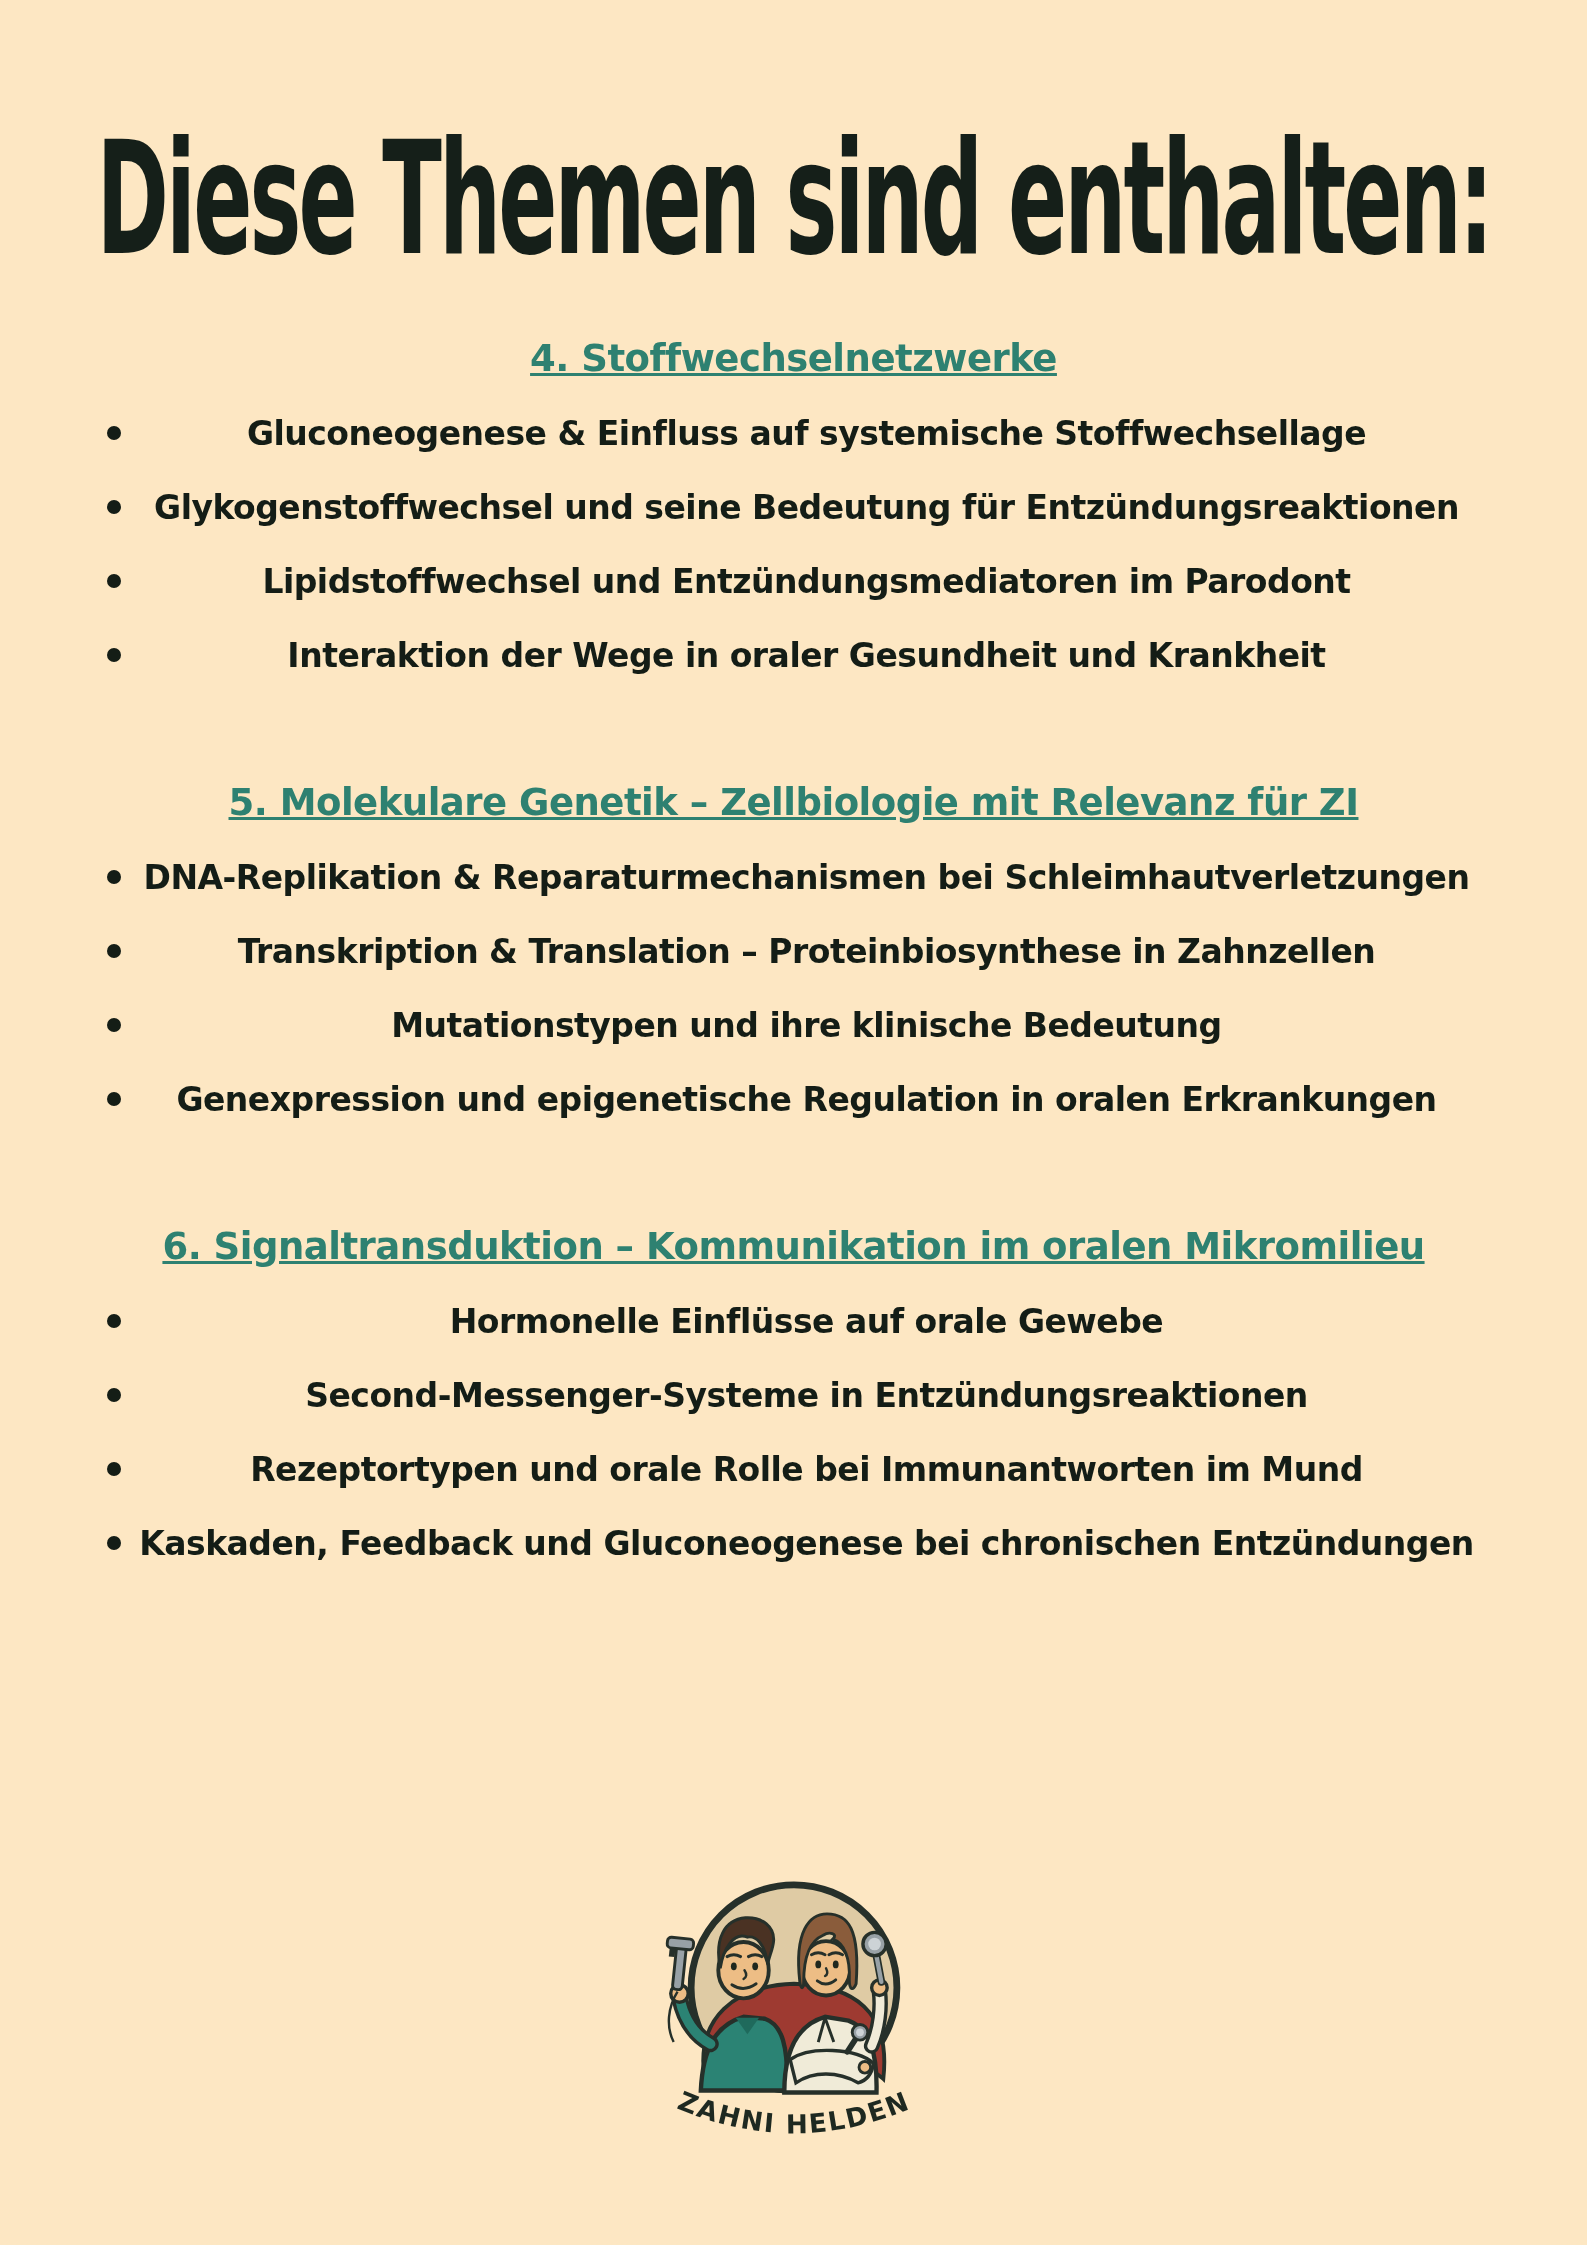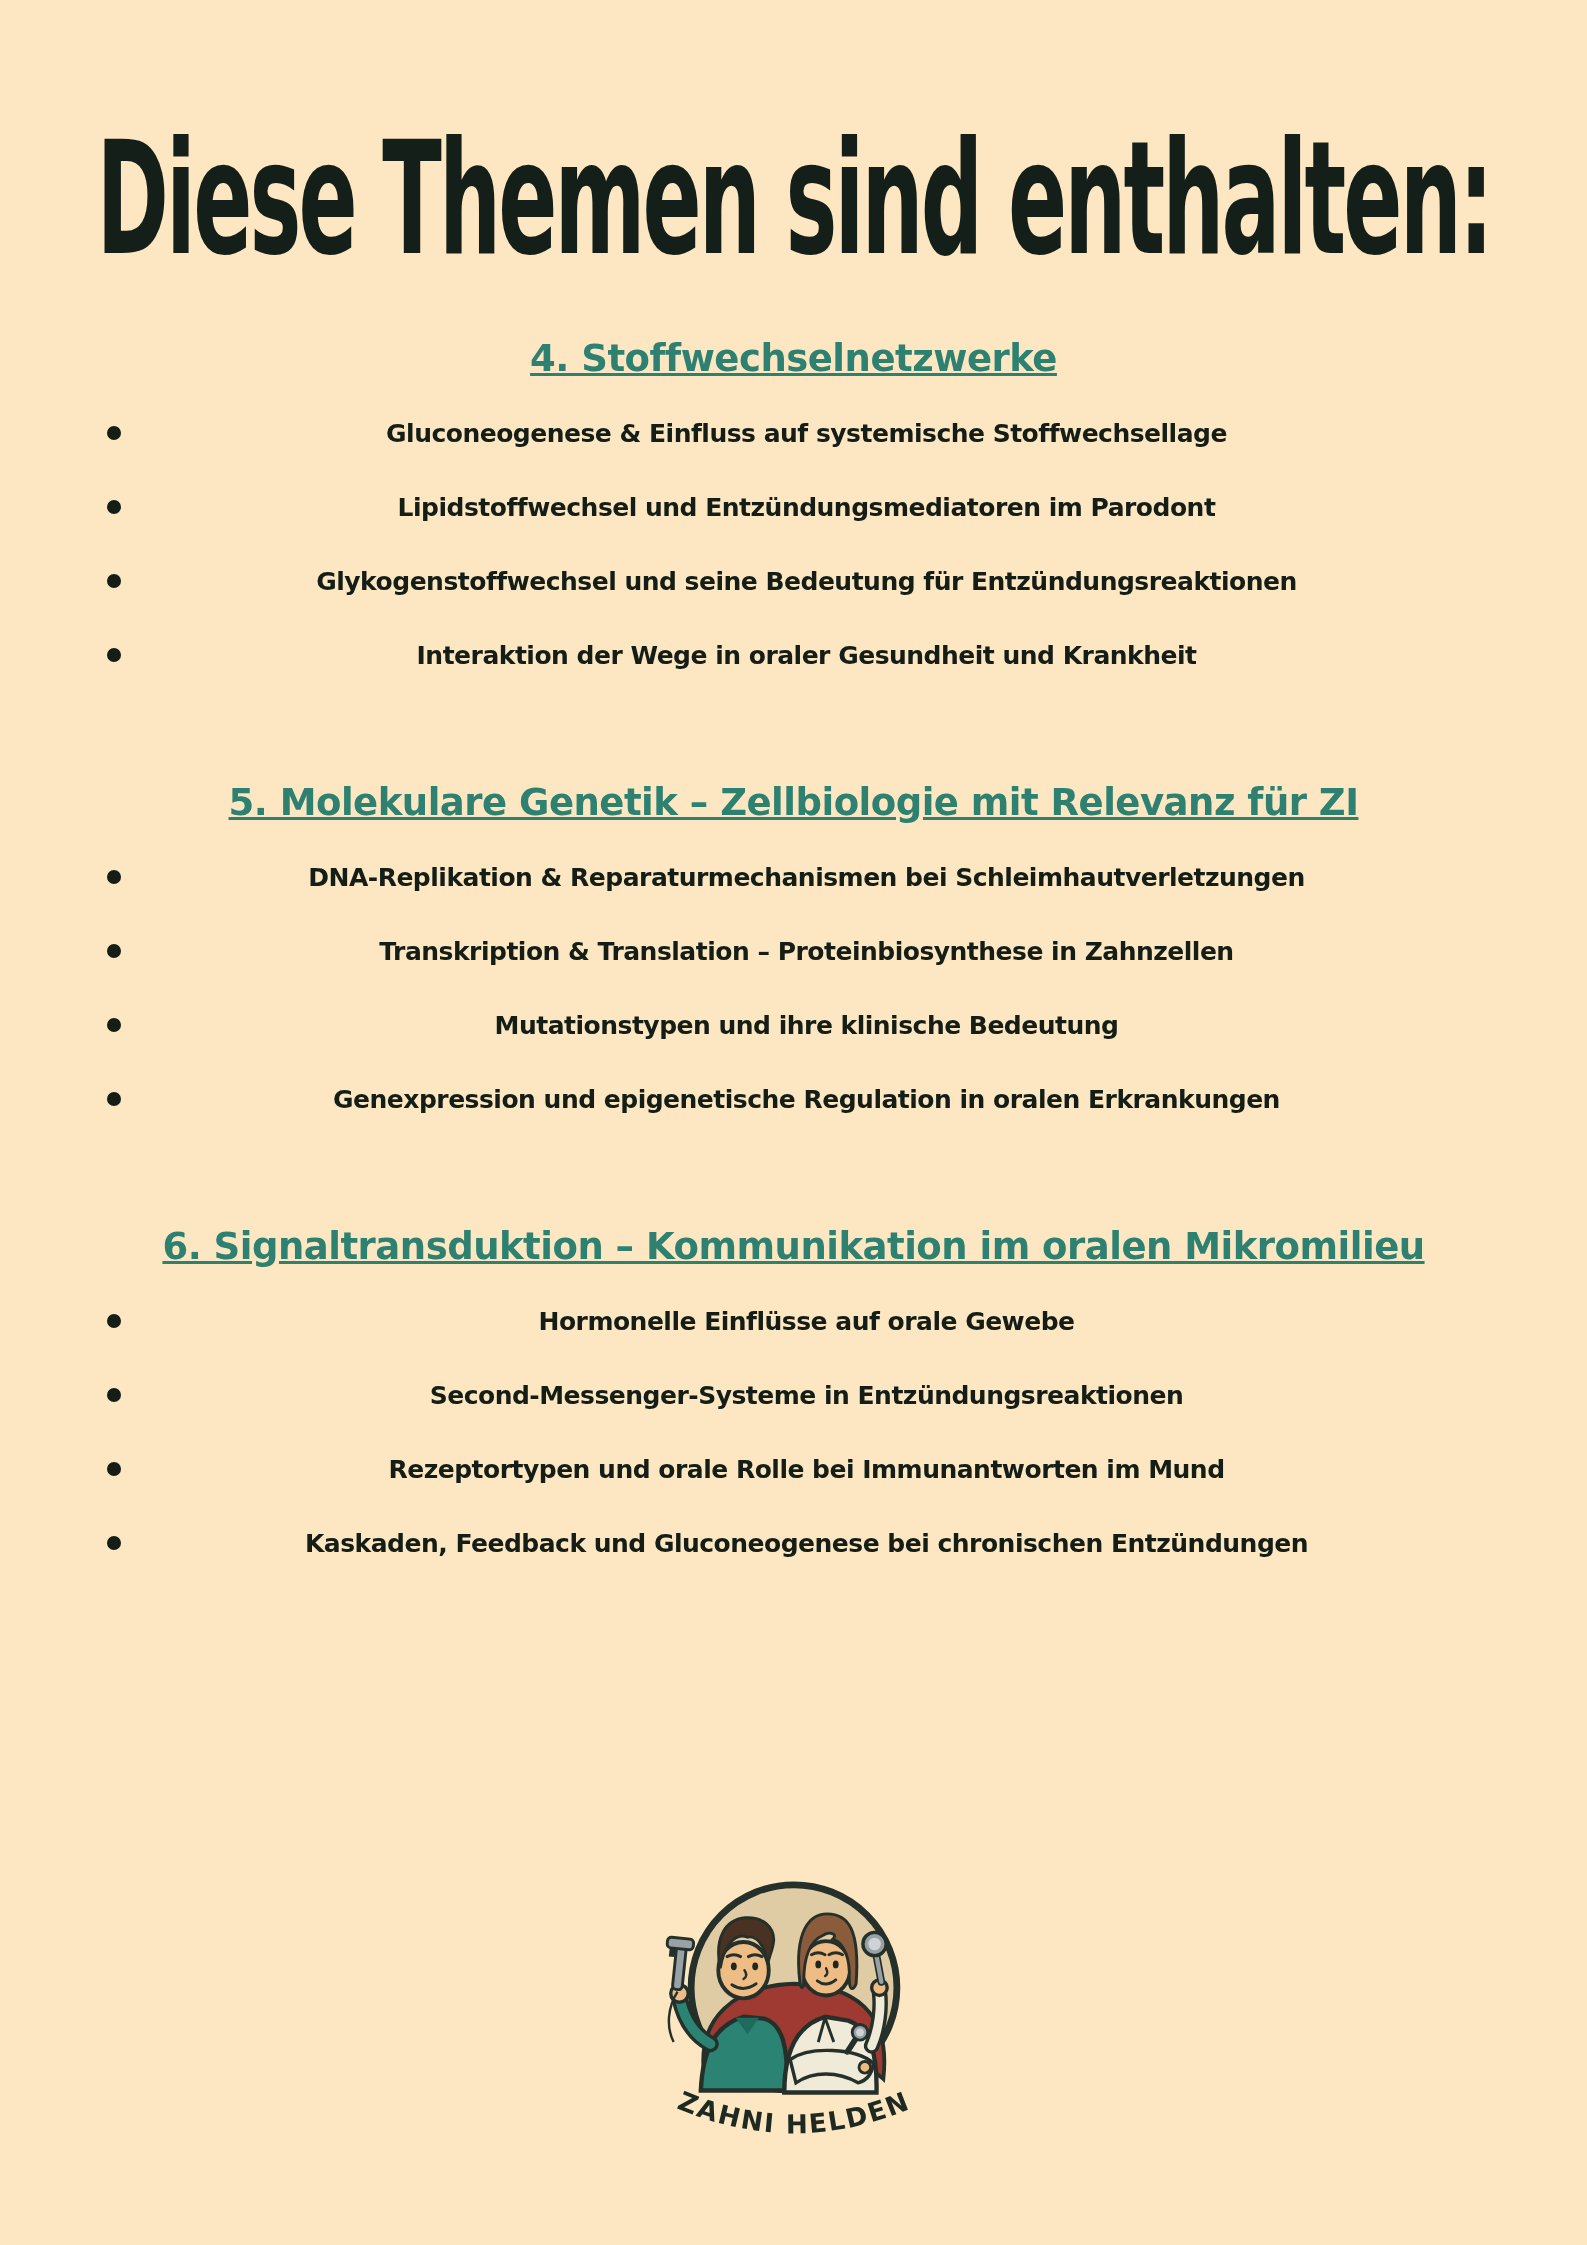--- a/index.html
+++ b/index.html
@@ -53,21 +53,21 @@
   ul.items{margin:0;padding:0;list-style:none;}
   ul.items li{
     display:flex;align-items:center;height:74px;
   }
   .dot{
     flex:0 0 auto;width:14px;height:14px;border-radius:50%;
     background:var(--body-text);margin-left:12px;
   }
   .item-text{
     flex:1;text-align:center;
-    font-size:25px;font-weight:700;letter-spacing:-0.5px;
+    font-size:33px;font-weight:700;letter-spacing:-0.5px;
     color:var(--body-text);
   }
   .logo{
     position:absolute;top:1845px;left:50%;
     transform:translateX(-50%);
     width:330px;height:330px;
   }
   .brand-arc{
     font-family:"DejaVu Sans","Liberation Sans",sans-serif;
     font-weight:800;font-size:27px;letter-spacing:2px;
@@ -87,25 +87,25 @@
 
     <section class="section">
       <h2 class="section-heading">4. Stoffwechselnetzwerke</h2>
       <ul class="items">
         <li>
             <span class="dot"></span>
             <span class="item-text">Gluconeogenese &amp; Einfluss auf systemische Stoffwechsellage</span>
           </li>
         <li>
             <span class="dot"></span>
+            <span class="item-text">Glykogenstoffwechsel und seine Bedeutung für Entzündungsreaktionen</span>
+          </li>
+        <li>
+            <span class="dot"></span>
             <span class="item-text">Lipidstoffwechsel und Entzündungsmediatoren im Parodont</span>
-          </li>
-        <li>
-            <span class="dot"></span>
-            <span class="item-text">Glykogenstoffwechsel und seine Bedeutung für Entzündungsreaktionen</span>
           </li>
         <li>
             <span class="dot"></span>
             <span class="item-text">Interaktion der Wege in oraler Gesundheit und Krankheit</span>
           </li>
       </ul>
     </section>
 
     <section class="section">
       <h2 class="section-heading">5. Molekulare Genetik – Zellbiologie mit Relevanz für ZI</h2>

